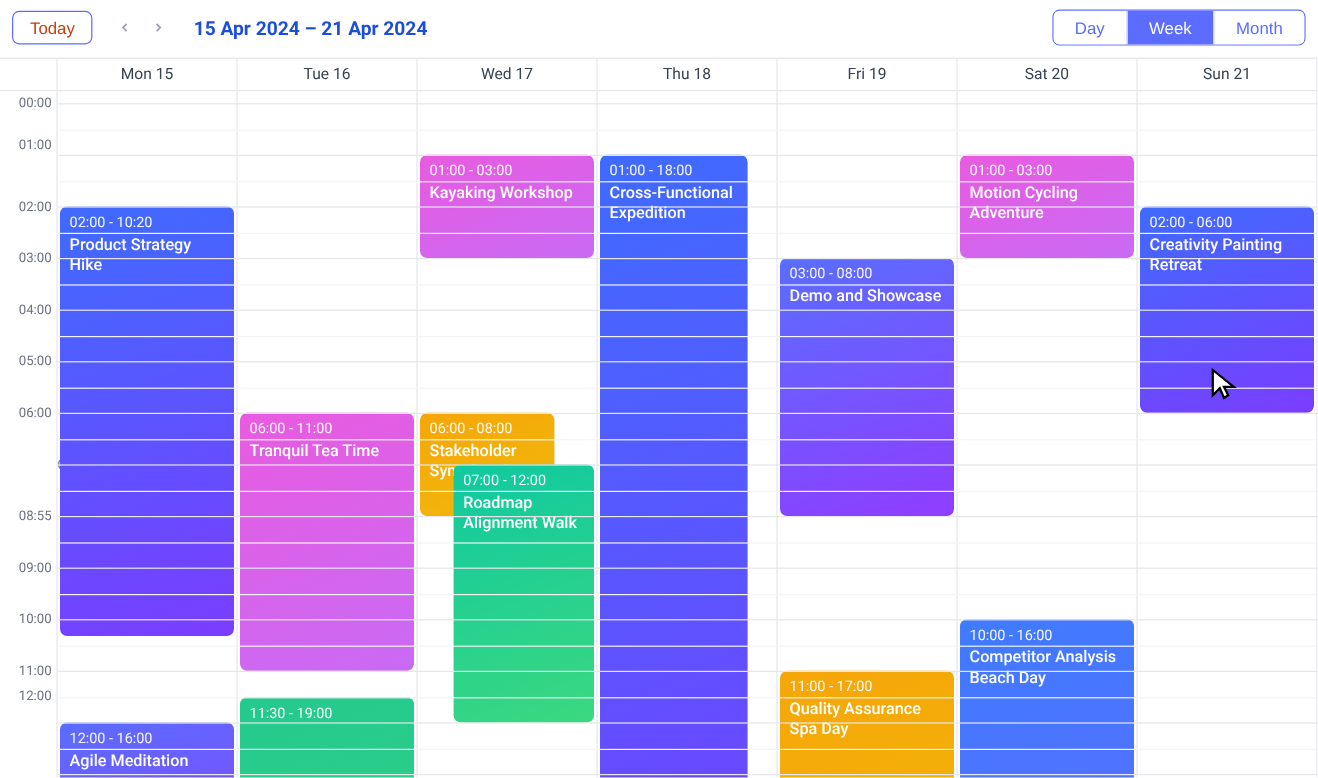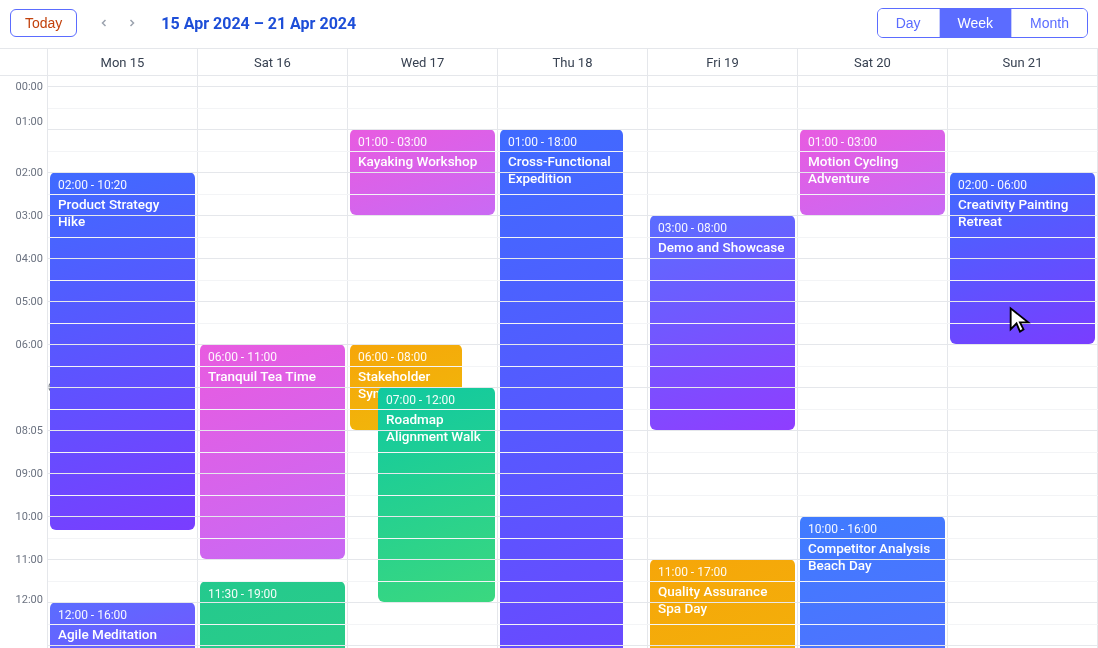--- a/index.html
+++ b/index.html
@@ -190,43 +190,43 @@
     <button class="view-btn active">Week</button>
     <button class="view-btn">Month</button>
   </div>
 </div>
 
 <div class="calendar">
   <div class="day-headers">
     <div class="time-gutter-header"></div>
 
   <div class="day-header">Mon 15</div>
-      <div class="day-header">Sat 16</div>
+      <div class="day-header">Tue 16</div>
       <div class="day-header">Wed 17</div>
       <div class="day-header">Thu 18</div>
       <div class="day-header">Fri 19</div>
       <div class="day-header">Sat 20</div>
       <div class="day-header">Sun 21</div>
     </div>
   <div class="body">
     <div class="time-gutter">
 
     <div class="hour-label" style="top: 10px;">00:00</div>
         <div class="hour-label" style="top: 45px;">01:00</div>
         <div class="hour-label" style="top: 96px;">02:00</div>
         <div class="hour-label" style="top: 139px;">03:00</div>
         <div class="hour-label" style="top: 182px;">04:00</div>
         <div class="hour-label" style="top: 225px;">05:00</div>
         <div class="hour-label" style="top: 268px;">06:00</div>
         <div class="hour-label" style="top: 311px; padding-left: 48px;">07:00</div>
-        <div class="hour-label" style="top: 354px;">08:05</div>
+        <div class="hour-label" style="top: 354px;">08:55</div>
         <div class="hour-label" style="top: 397px;">09:00</div>
         <div class="hour-label" style="top: 440px;">10:00</div>
         <div class="hour-label" style="top: 483px;">11:00</div>
-        <div class="hour-label" style="top: 523px;">12:00</div>
+        <div class="hour-label" style="top: 504px;">12:00</div>
       </div>
     <div class="grid">
 
     <div class="day-col">
           <div class="event grad-blue-purple" style="top: 96px; height: 358.333px;">
             <div class="event-time">02:00 - 10:20</div>
             <div class="event-title">Product Strategy Hike</div>
           </div>
           <div class="event grad-violet" style="top: 526px; height: 172px;">
             <div class="event-time">12:00 - 16:00</div>

